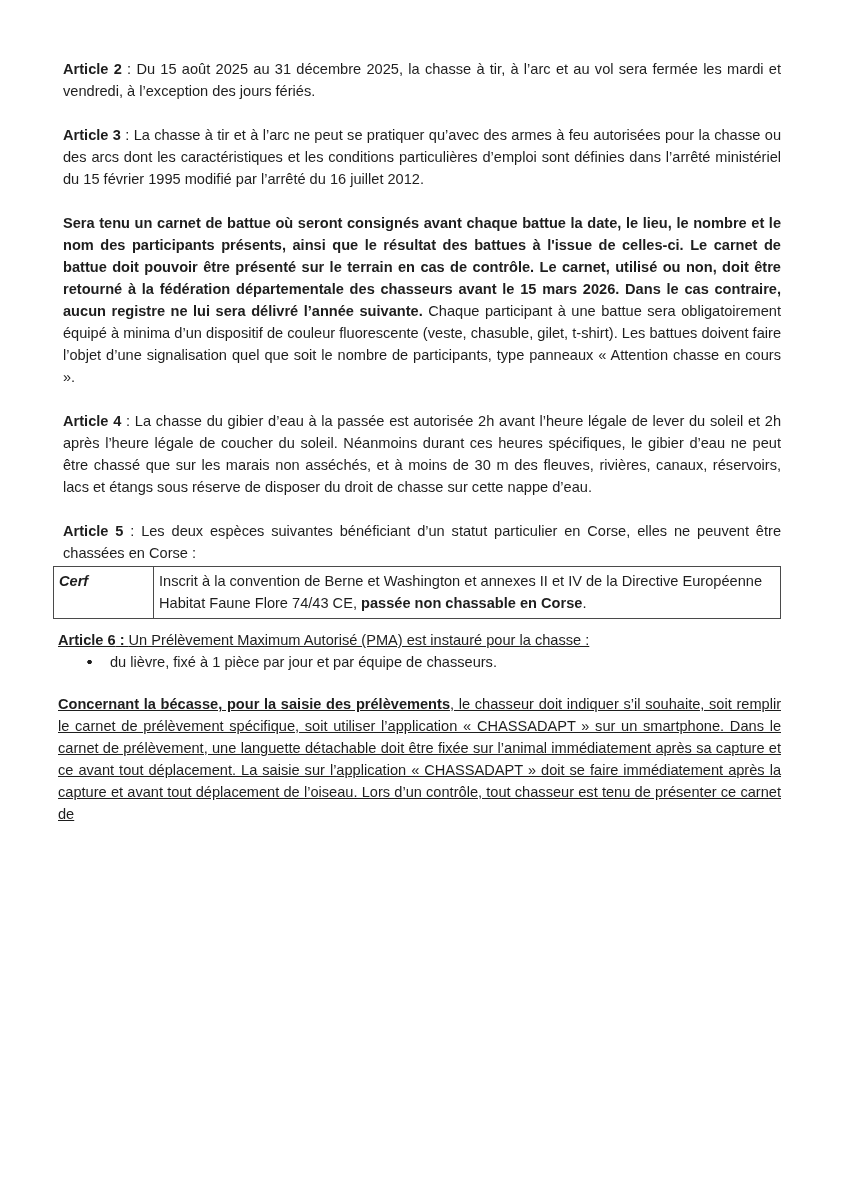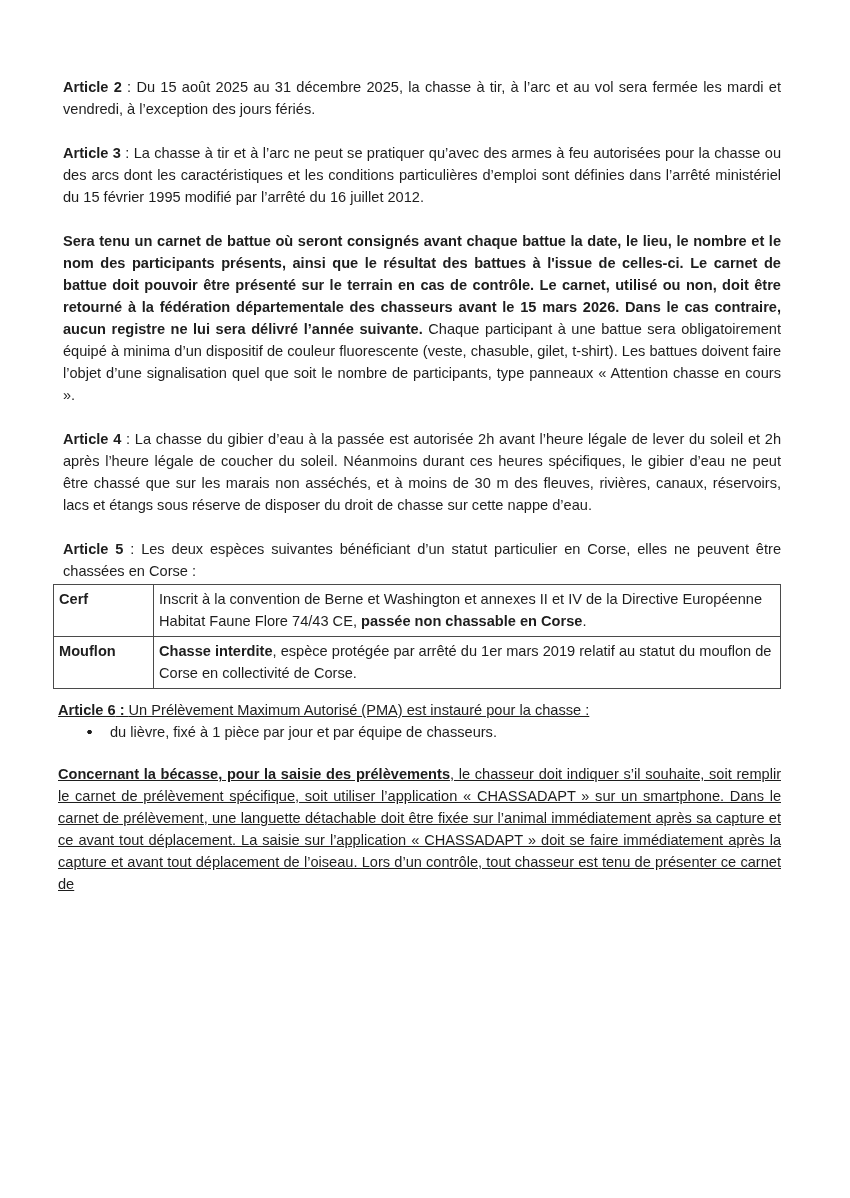--- a/index.html
+++ b/index.html
@@ -11,21 +11,21 @@
     width: 850px;
     height: 1198px;
     position: relative;
     overflow: hidden;
     font-family: "Liberation Sans", "DejaVu Sans", sans-serif;
     color: #1e1e1e;
   }
   .page {
     position: absolute;
     left: 63px;
-    top: 76px;
+    top: 58px;
     width: 718px;
     font-size: 14.6px;
     line-height: 22px;
   }
   p {
     margin: 0;
     text-align: justify;
   }
   .gap-lg { margin-bottom: 22px; }
   b, .b { font-weight: bold; }
@@ -41,20 +41,21 @@
   table.species td {
     border: 1.5px solid #4a4a4a;
     padding: 3px 5px 4px 5px;
     vertical-align: top;
     line-height: 22px;
     text-align: left;
   }
   table.species td.name {
     width: 89px;
     font-weight: bold;
+    font-style: italic;
   }
 
   .art6-head { margin-left: -5px; text-decoration: underline; }
   ul.pma {
     list-style: none;
     margin: 0 0 20px 0;
     padding: 0;
   }
   ul.pma li {
     position: relative;
@@ -83,24 +84,20 @@
   <p class="gap-lg"><b>Article 4</b><span> : </span><span>La chasse du gibier d’eau à la passée est autorisée 2h avant l’heure légale de lever du soleil et 2h après l’heure légale de coucher du soleil. Néanmoins durant ces heures spécifiques, le gibier d’eau ne peut être chassé que sur les marais non asséchés, et à moins de 30 m des fleuves, rivières, canaux, réservoirs, lacs et étangs sous réserve de disposer du droit de chasse sur cette nappe d’eau.</span></p>
 
   <p><b>Article 5</b><span> : </span><span>Les deux espèces suivantes bénéficiant d’un statut particulier en Corse, elles ne peuvent être chassées en Corse :</span></p>
 
   <table class="species">
     <tbody>
         <tr>
       <td class="name">Cerf</td>
       <td><span>Inscrit à la convention de Berne et Washington et annexes II et IV de la Directive Européenne Habitat Faune Flore 74/43 CE, </span><b>passée non chassable en Corse</b><span>.</span></td>
     </tr>
-    <tr>
-      <td class="name">Mouflon</td>
-      <td><span></span><b>Chasse interdite</b><span>, espèce protégée par arrêté du 1er mars 2019 relatif au statut du mouflon de Corse en collectivité de Corse.</span></td>
-    </tr>
   </tbody>
     </table>
 
   <p class="art6-head"><b>Article 6</b><b> : </b><span>Un Prélèvement Maximum Autorisé (PMA) est instauré pour la chasse :</span></p>
 
   <ul class="pma">
     <li><span class="bullet">•</span></li>
     <li><span class="bullet">•</span></li>
     <li><span class="bullet">•</span></li>
     <li><span class="bullet">•</span><span>du lièvre, fixé à 1 pièce par jour et par équipe de chasseurs.</span></li>

